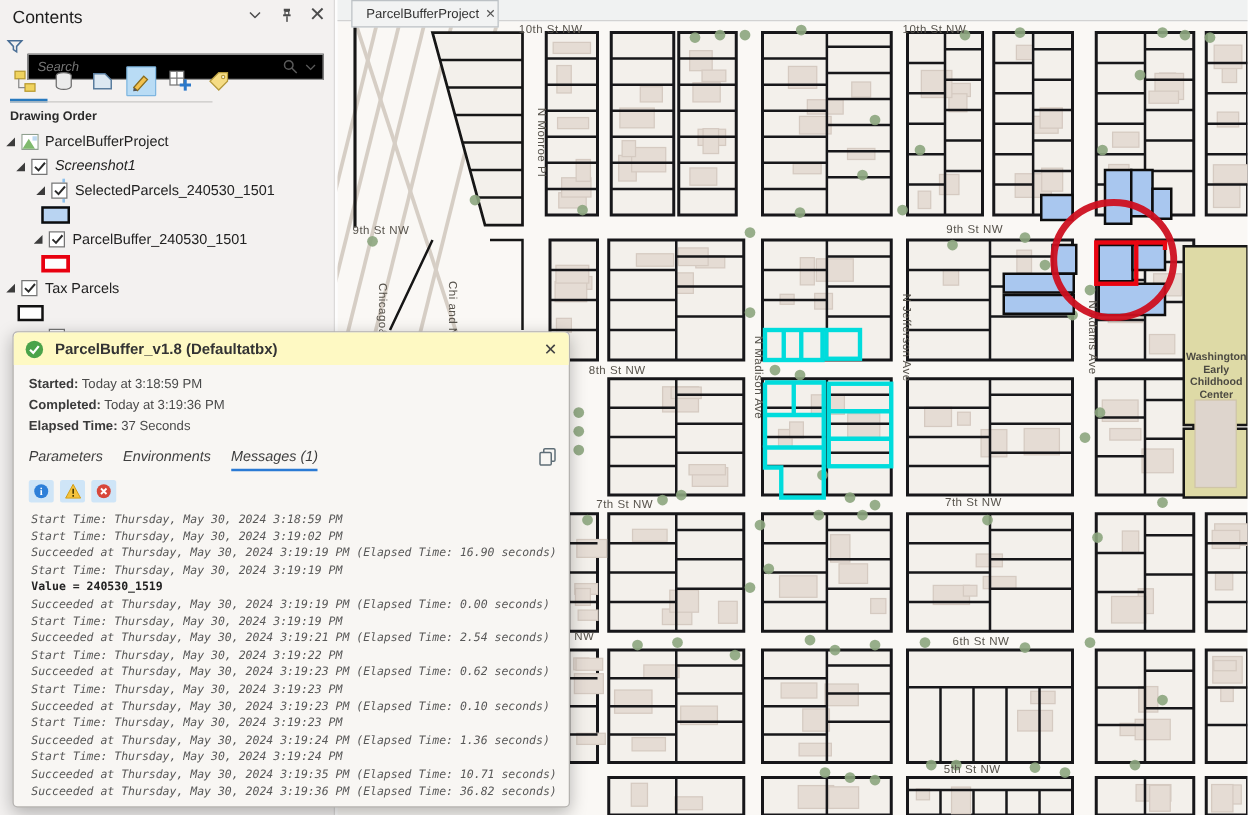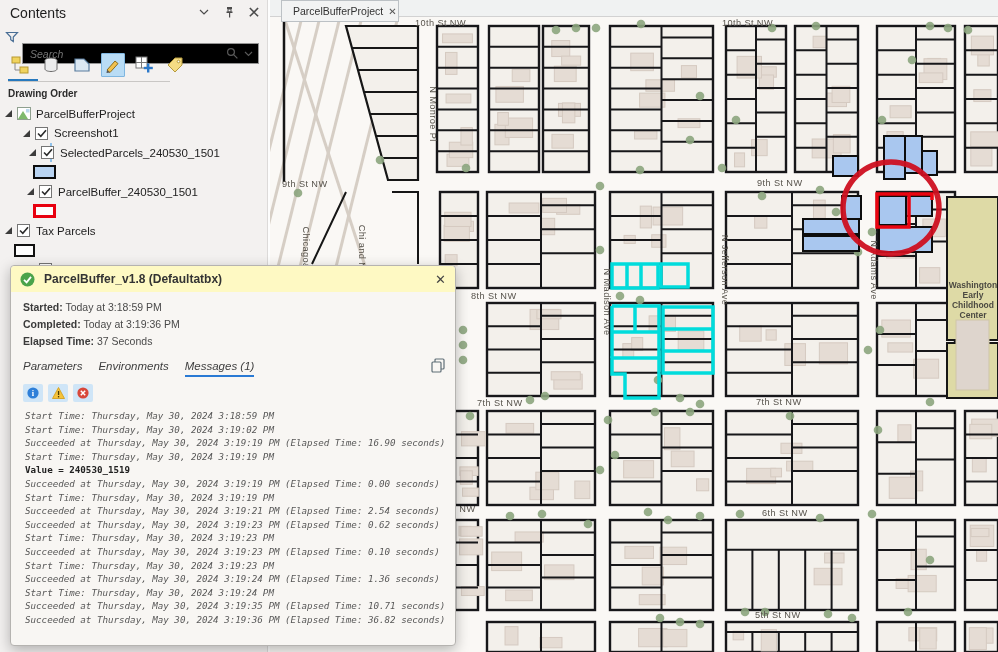--- a/index.html
+++ b/index.html
@@ -541,21 +541,21 @@
           <polygon points="1,8 8,8 8,1" fill="#3c3c3c"></polygon>
         </svg>
       <svg width="14" height="13" viewBox="0 0 14 13" style="margin-right:5px;">
           <rect x="0.5" y="0.5" width="13" height="12" fill="#fff" stroke="#8fa08f"></rect>
           <polygon points="1,12 6,4 11,12" fill="#7fba6d"></polygon>
           <rect x="9" y="2" width="3.5" height="3.5" fill="#bcd9ef"></rect>
         </svg>
       <span>ParcelBufferProject</span>
     </div>
 
-    <div class="trow" style="padding-left:22px;">
+    <div class="trow" style="padding-left:12px;font-style:italic;">
       <svg class="tri" viewBox="0 0 9 9">
           <polygon points="1,8 8,8 8,1" fill="#3c3c3c"></polygon>
         </svg>
       <span class="cbx">
           <svg width="10" height="9" viewBox="0 0 10 9">
             <path d="M1,4.5 L3.8,7.3 L9,1.2" stroke="#2b2b2b" stroke-width="1.6" fill="none"></path>
           </svg>
         </span>
       <span>Screenshot1</span>
     </div>
@@ -674,20 +674,21 @@
 
   <div class="gp-msgs">
     <div class="msg">Start Time: Thursday, May 30, 2024 3:18:59 PM</div>
     <div class="msg">Start Time: Thursday, May 30, 2024 3:19:02 PM</div>
     <div class="msg">Succeeded at Thursday, May 30, 2024 3:19:19 PM (Elapsed Time: 16.90 seconds)</div>
     <div class="msg">Start Time: Thursday, May 30, 2024 3:19:19 PM</div>
     <div class="msg msg-bold">Value = 240530_1519</div>
     <div class="msg">Succeeded at Thursday, May 30, 2024 3:19:19 PM (Elapsed Time: 0.00 seconds)</div>
     <div class="msg">Start Time: Thursday, May 30, 2024 3:19:19 PM</div>
     <div class="msg">Succeeded at Thursday, May 30, 2024 3:19:21 PM (Elapsed Time: 2.54 seconds)</div>
+    <div class="msg">Start Time: Thursday, May 30, 2024 3:19:22 PM</div>
     <div class="msg">Succeeded at Thursday, May 30, 2024 3:19:23 PM (Elapsed Time: 0.62 seconds)</div>
     <div class="msg">Start Time: Thursday, May 30, 2024 3:19:23 PM</div>
     <div class="msg">Succeeded at Thursday, May 30, 2024 3:19:23 PM (Elapsed Time: 0.10 seconds)</div>
     <div class="msg">Start Time: Thursday, May 30, 2024 3:19:23 PM</div>
     <div class="msg">Succeeded at Thursday, May 30, 2024 3:19:24 PM (Elapsed Time: 1.36 seconds)</div>
     <div class="msg">Start Time: Thursday, May 30, 2024 3:19:24 PM</div>
     <div class="msg">Succeeded at Thursday, May 30, 2024 3:19:35 PM (Elapsed Time: 10.71 seconds)</div>
     <div class="msg">Succeeded at Thursday, May 30, 2024 3:19:36 PM (Elapsed Time: 36.82 seconds)</div>
   </div>
 </div>

